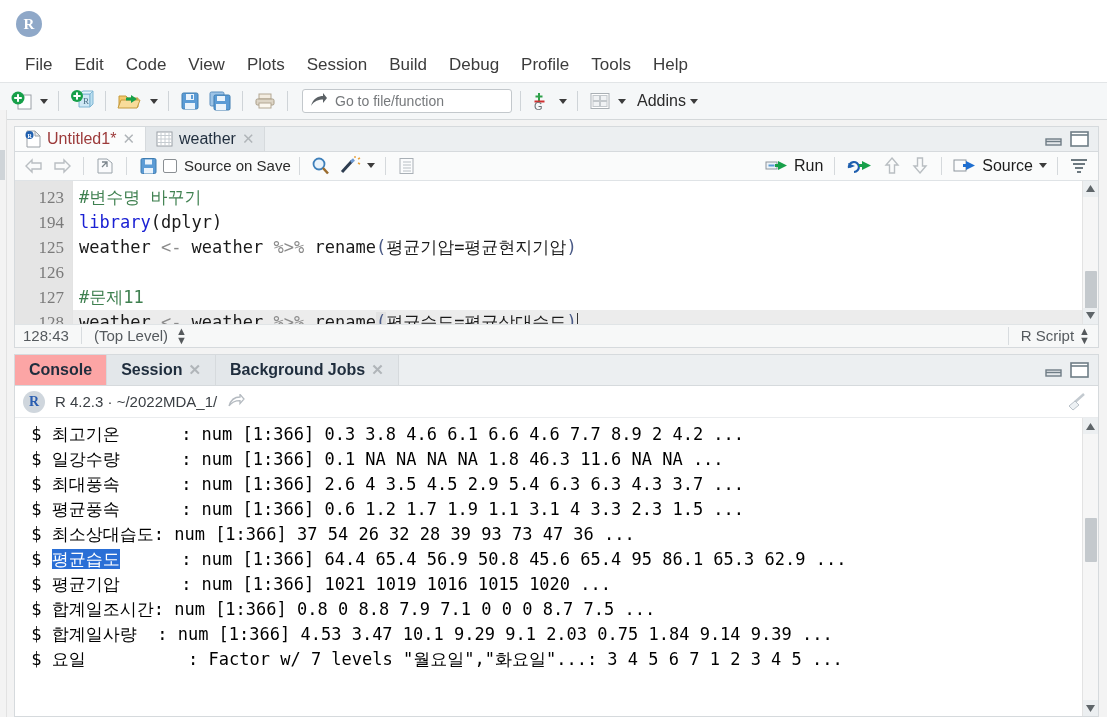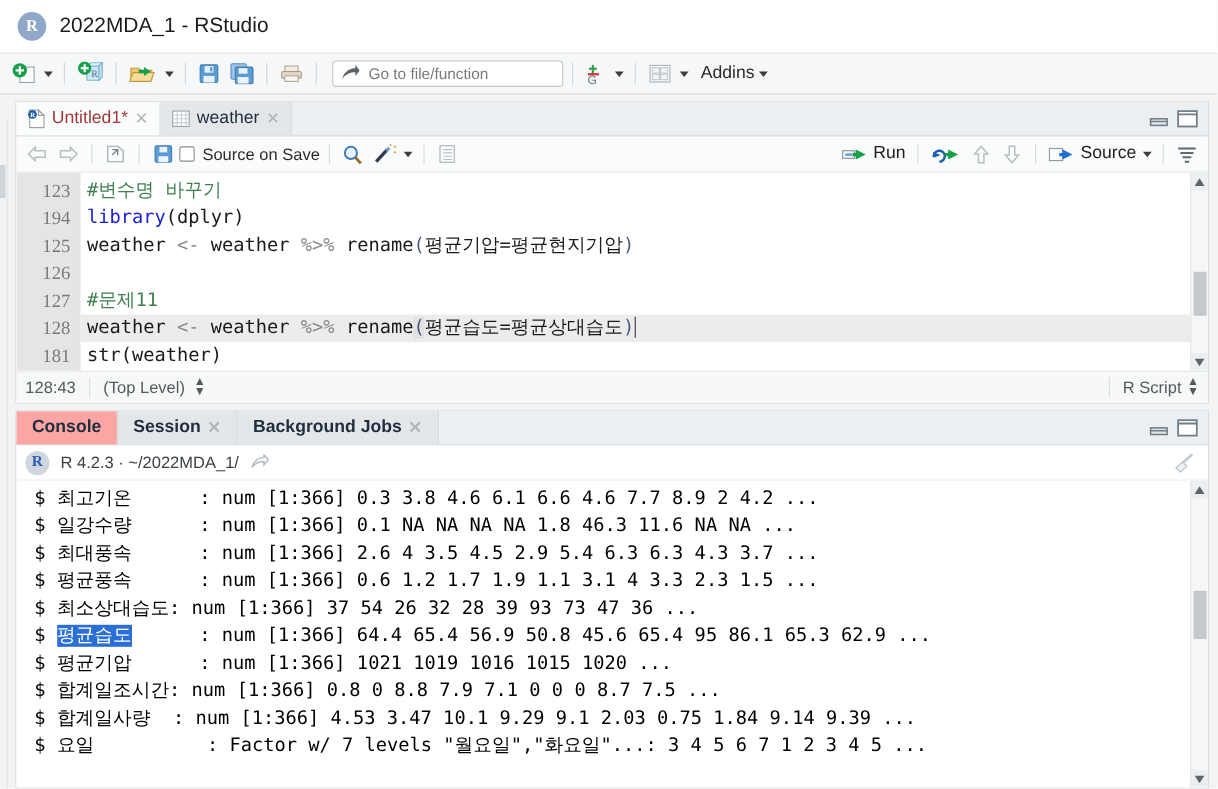--- a/index.html
+++ b/index.html
@@ -89,21 +89,21 @@
   }
   .gotofile .ph { font-size: 14px; color: #76797c; }
   .addins-label { font-size: 16px; color: #2b2b2b; margin-left: 6px; }
 
   
   .source-panel {
     margin: 6px 8px 0 14px;
     background: #ffffff;
     border: 1px solid #d6dadd;
     display: flex; flex-direction: column;
-    height: 275px;
+    height: 222px;
     flex: 0 0 auto;
   }
   .tabbar {
     height: 31px;
     background: #eceff1;
     border-bottom: 1px solid #d6dadd;
     display: flex; align-items: stretch;
     position: relative;
   }
   .tab {
@@ -278,23 +278,35 @@
     background: #cfd4d8;
   }
 </style>
 </head>
 <body>
 
 <div id="app">
 
   <div class="titlebar">
     <div class="app-icon">R</div>
-    <div class="title-text">2022MDA_1 - RStudio</div>
   </div>
 
+  <div class="menubar">
+    <div class="menu-item">File</div>
+    <div class="menu-item">Edit</div>
+    <div class="menu-item">Code</div>
+    <div class="menu-item">View</div>
+    <div class="menu-item">Plots</div>
+    <div class="menu-item">Session</div>
+    <div class="menu-item">Build</div>
+    <div class="menu-item">Debug</div>
+    <div class="menu-item">Profile</div>
+    <div class="menu-item">Tools</div>
+    <div class="menu-item">Help</div>
+  </div>
 
   <div class="toolbar">
     <div class="tb-btn">
       <svg width="22" height="20" viewBox="0 0 22 20">
         <rect x="7" y="4" width="13" height="14" fill="#fff" stroke="#9aa0a6"></rect>
         <circle cx="7" cy="7" r="6.5" fill="#17a04a"></circle>
         <rect x="6" y="3.2" width="2" height="7.6" fill="#fff"></rect>
         <rect x="3.2" y="6" width="7.6" height="2" fill="#fff"></rect>
       </svg>
     </div>

